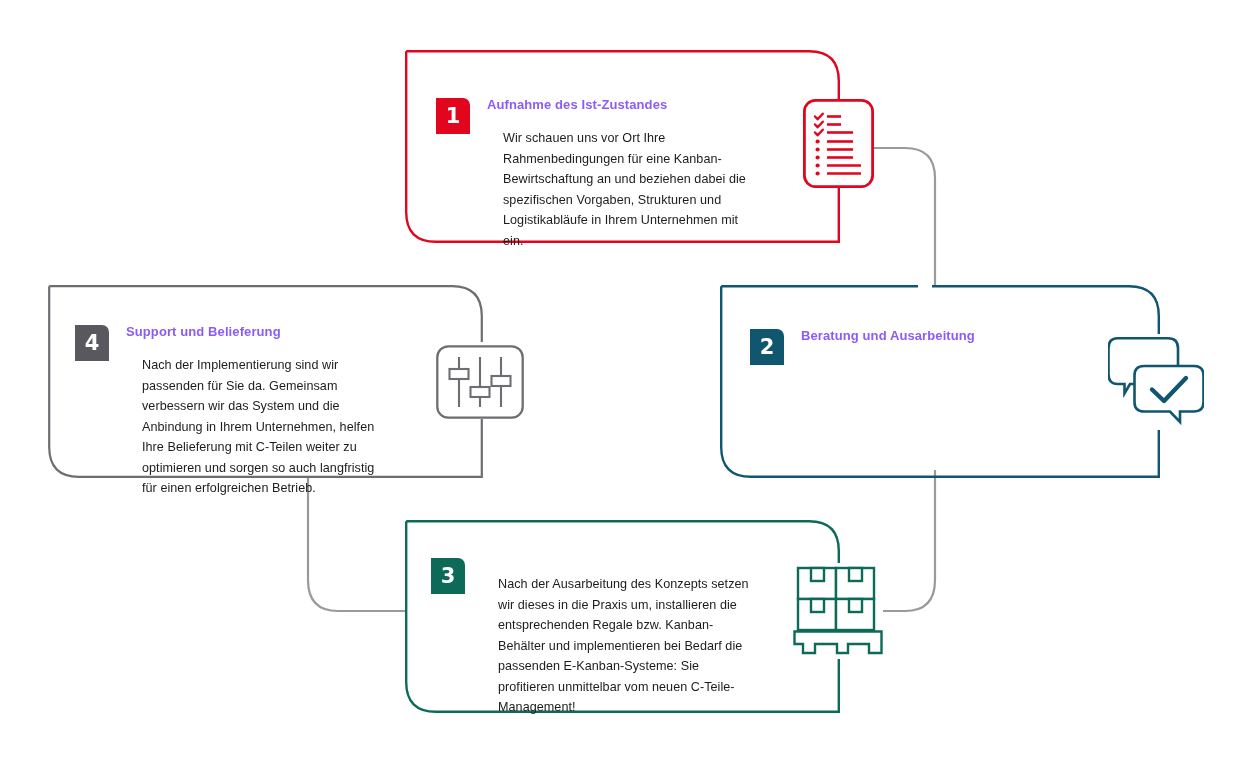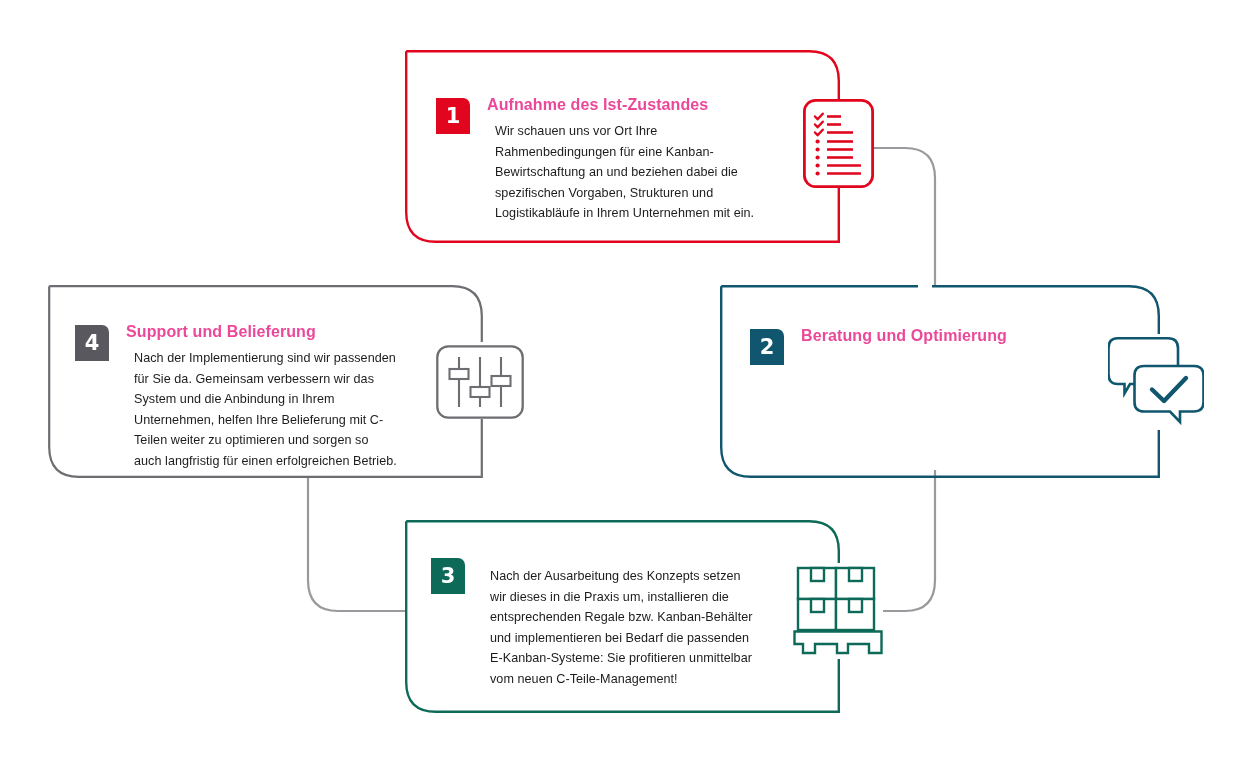--- a/index.html
+++ b/index.html
@@ -51,32 +51,32 @@
     font-weight: bold;
     line-height: 36px;
     text-align: center;
     letter-spacing: 0px;
     font-family: "DejaVu Sans", sans-serif;
   }
   .text-col {
     margin-left: 17px;
   }
   .card-title {
-    font-size: 16px;
+    font-size: 13px;
     font-weight: bold;
-    color: #ec4899;
+    color: #8b5cf6;
     margin: 0 0 9px 0;
     letter-spacing: 0.1px;
     line-height: 14px;
   }
   .card-text {
     font-size: 12.6px;
     color: #1c1c1c;
     line-height: 20.5px;
-    margin: 8px;
+    margin: 16px;
     letter-spacing: 0.05px;
   }
   .icon-badge {
     position: absolute;
     background: #ffffff;
     box-sizing: border-box;
     display: flex;
     align-items: center;
     justify-content: center;
   }
@@ -143,21 +143,21 @@
   </div>
 
   <div class="card" style="left:720px; top:285px; width:440px; height:193px;">
     <svg class="card-frame" viewBox="0 0 440 193" width="440" height="193" fill="none" preserveAspectRatio="none">
       <path d="M 1.2 1.2 L 198 1.2 M 212 1.2 L 409 1.2 Q 438.8 1.2 438.8 31 L 438.8 58" stroke="#0f566e" stroke-width="2.4" fill="none"></path>
       <path d="M 438.8 130 L 438.8 191.8 L 31 191.8 Q 1.2 191.8 1.2 162 L 1.2 1.2" stroke="#0f566e" stroke-width="2.4" fill="none"></path>
     </svg>
     <div class="card-body" style="left:30px; top:44px; width:335px;">
       <div class="badge" style="background:#0f566e;">2</div>
       <div class="text-col">
-        <div class="card-title">Beratung und Optimierung</div>
+        <div class="card-title">Beratung und Ausarbeitung</div>
       </div>
     </div>
   </div>
 
   <div class="icon-plain" style="left:1108px; top:334px; width:96px; height:96px;">
     <svg viewBox="0 0 96 96" width="96" height="96" fill="none">
 
       <path d="M 9.5 4.2 L 60 4.2 Q 70 4.2 70 14.2 L 70 40 Q 70 50 60 50
                L 22 50 L 16.5 59.5 L 16.5 50 L 9.5 50 Q 0.5 50 0.5 40
                L 0.5 14.2 Q 0.5 4.2 9.5 4.2 Z" stroke="#0f566e" stroke-width="2.6" fill="#ffffff"></path>

